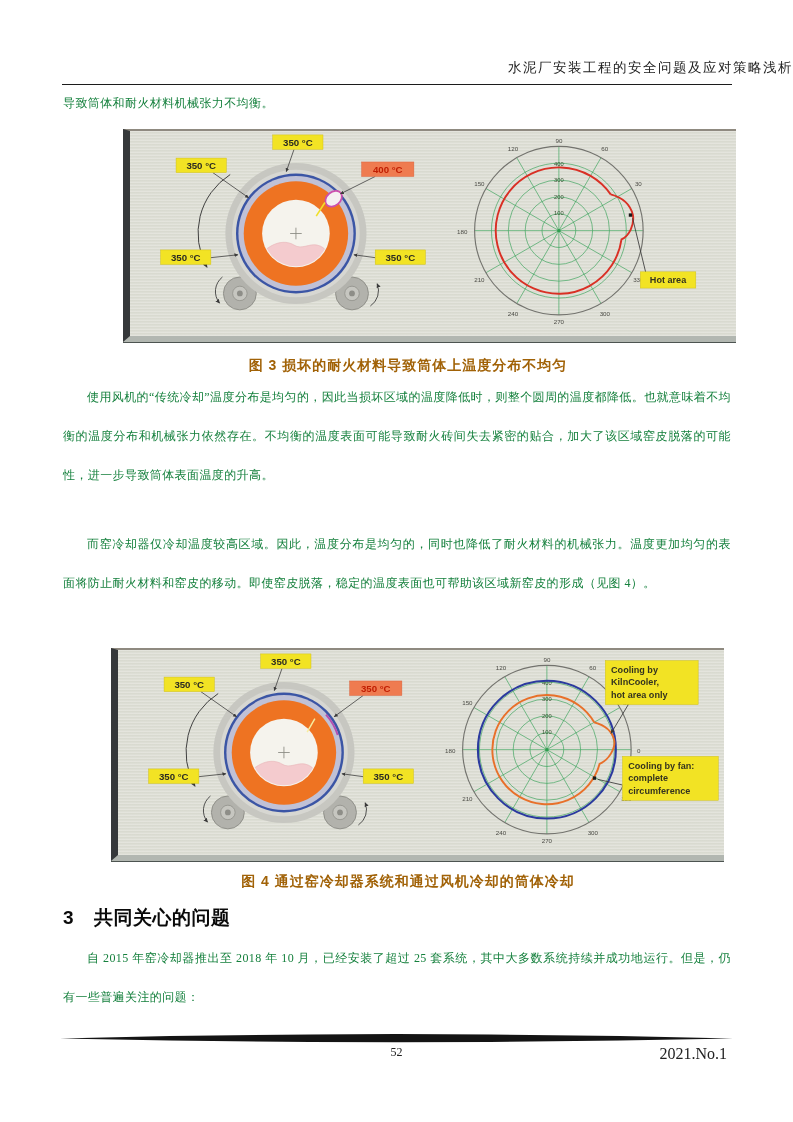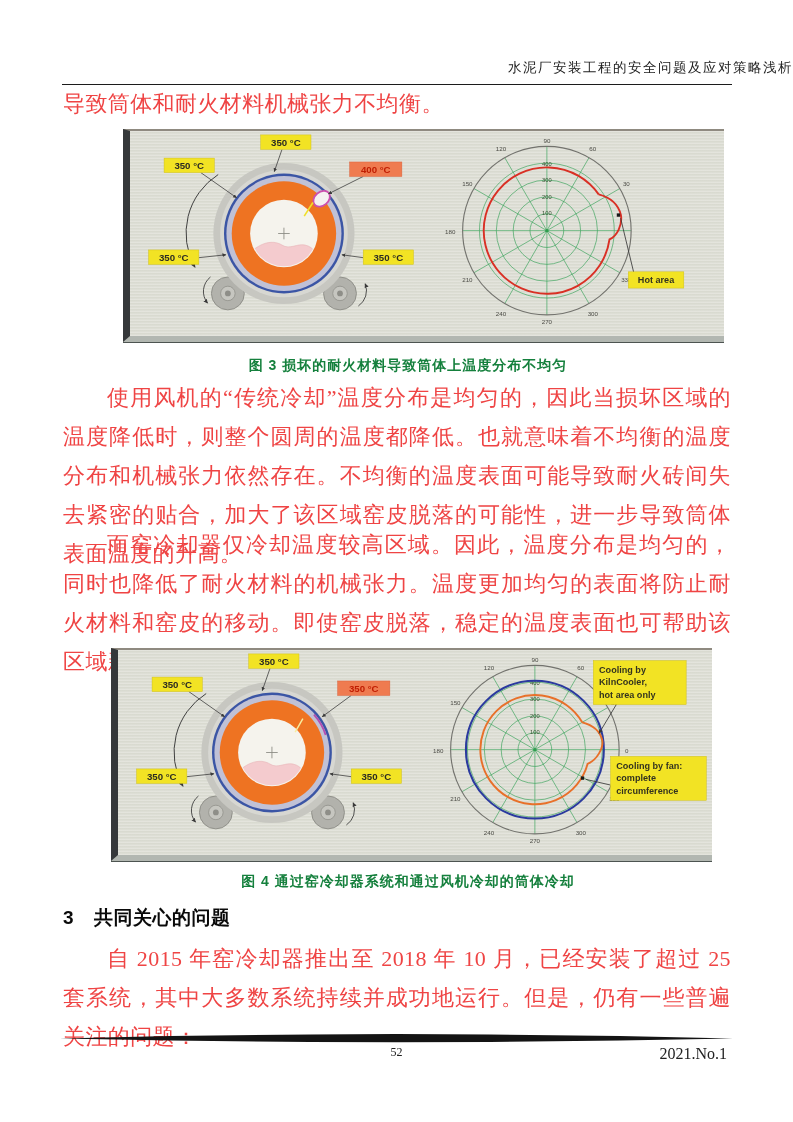--- a/index.html
+++ b/index.html
@@ -1,35 +1,35 @@
 <!DOCTYPE html>
 <html><head>
 <meta charset="utf-8">
 <style>
   html,body{margin:0;padding:0;background:#ffffff;}
   .page{position:relative;width:793px;height:1122px;background:#ffffff;overflow:hidden;
         font-family:"Liberation Serif",serif;color:#151515;}
   .header-title{position:absolute;top:59px;left:0;right:0;text-align:right;
         font-size:13.5px;letter-spacing:1.5px;color:#222;}
   .header-rule{position:absolute;top:84px;left:62px;right:61px;border-top:1.8px solid #1c1c1c;}
-  .bodytext{font-size:22px;line-height:39px;letter-spacing:0.4px;text-align:justify;color:#ef4444;}
+  .bodytext{font-size:12px;line-height:39px;letter-spacing:0.4px;text-align:justify;color:#15803d;}
   .p0{position:absolute;top:84px;left:63px;width:668px;}
   .p1{position:absolute;top:378px;left:63px;width:668px;text-indent:2em;}
   .p2{position:absolute;top:525px;left:63px;width:668px;text-indent:2em;}
   .p3{position:absolute;top:939px;left:63px;width:668px;text-indent:2em;}
   .figure{position:absolute;box-sizing:content-box;width:588px;height:205px;
         background-color:#dcddd3;
         background-image:repeating-linear-gradient(0deg, rgba(255,255,255,0.22) 0px, rgba(255,255,255,0.22) 1px, rgba(70,80,70,0.04) 2px, rgba(255,255,255,0) 3px);
         border-left:7px solid #35383a;border-top:2px solid #8f8a80;border-bottom:6px solid #b2b7b1;
         box-shadow:0 1px 0 #4d5451;display:flex;align-items:center;justify-content:space-between;
-        padding:0 2px 0 4px;}
+        padding:0 2px 0 16px;}
   .fig3{top:129px;left:123px;}
   .fig4{top:648px;left:111px;}
   .caption{position:absolute;left:0;right:0;text-align:center;
-        font-family:"Liberation Sans",sans-serif;font-weight:bold;font-size:14px;color:#15803d;letter-spacing:1px;margin-left:23px;}
+        font-family:"Liberation Sans",sans-serif;font-weight:bold;font-size:14px;color:#a16207;letter-spacing:1px;margin-left:23px;}
   .cap3{top:357px;}
   .cap4{top:873px;}
   .heading{position:absolute;top:905px;left:63px;font-family:"Liberation Sans",sans-serif;
         font-weight:bold;font-size:19px;color:#0a0a0a;letter-spacing:0.5px;}
   .heading .num{margin-right:20px;}
   .footer-line{position:absolute;top:1033px;left:60px;width:673px;height:12px;}
   .footer-page{position:absolute;top:1045px;left:0;right:0;text-align:center;font-size:12px;color:#222;}
   .footer-issue{position:absolute;top:1045px;right:66px;font-size:16px;color:#222;}
   svg text{font-family:"Liberation Sans",sans-serif;}
   .klabel{font-size:10px;font-weight:bold;fill:#2b2b22;}

